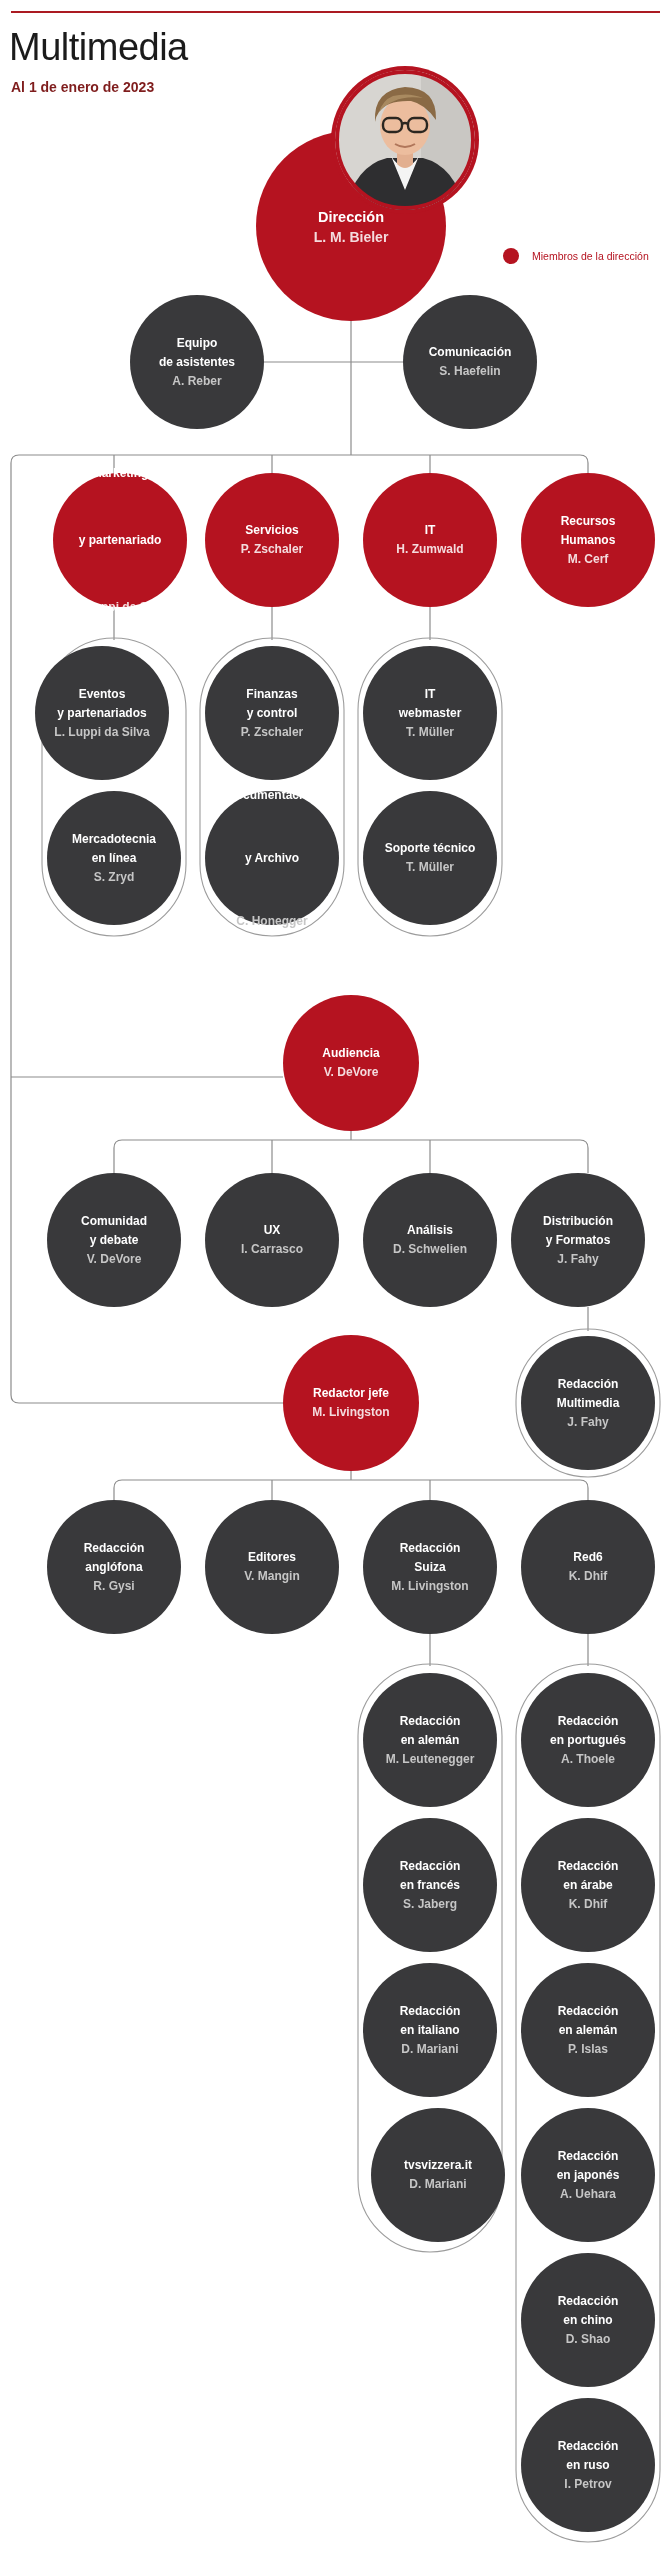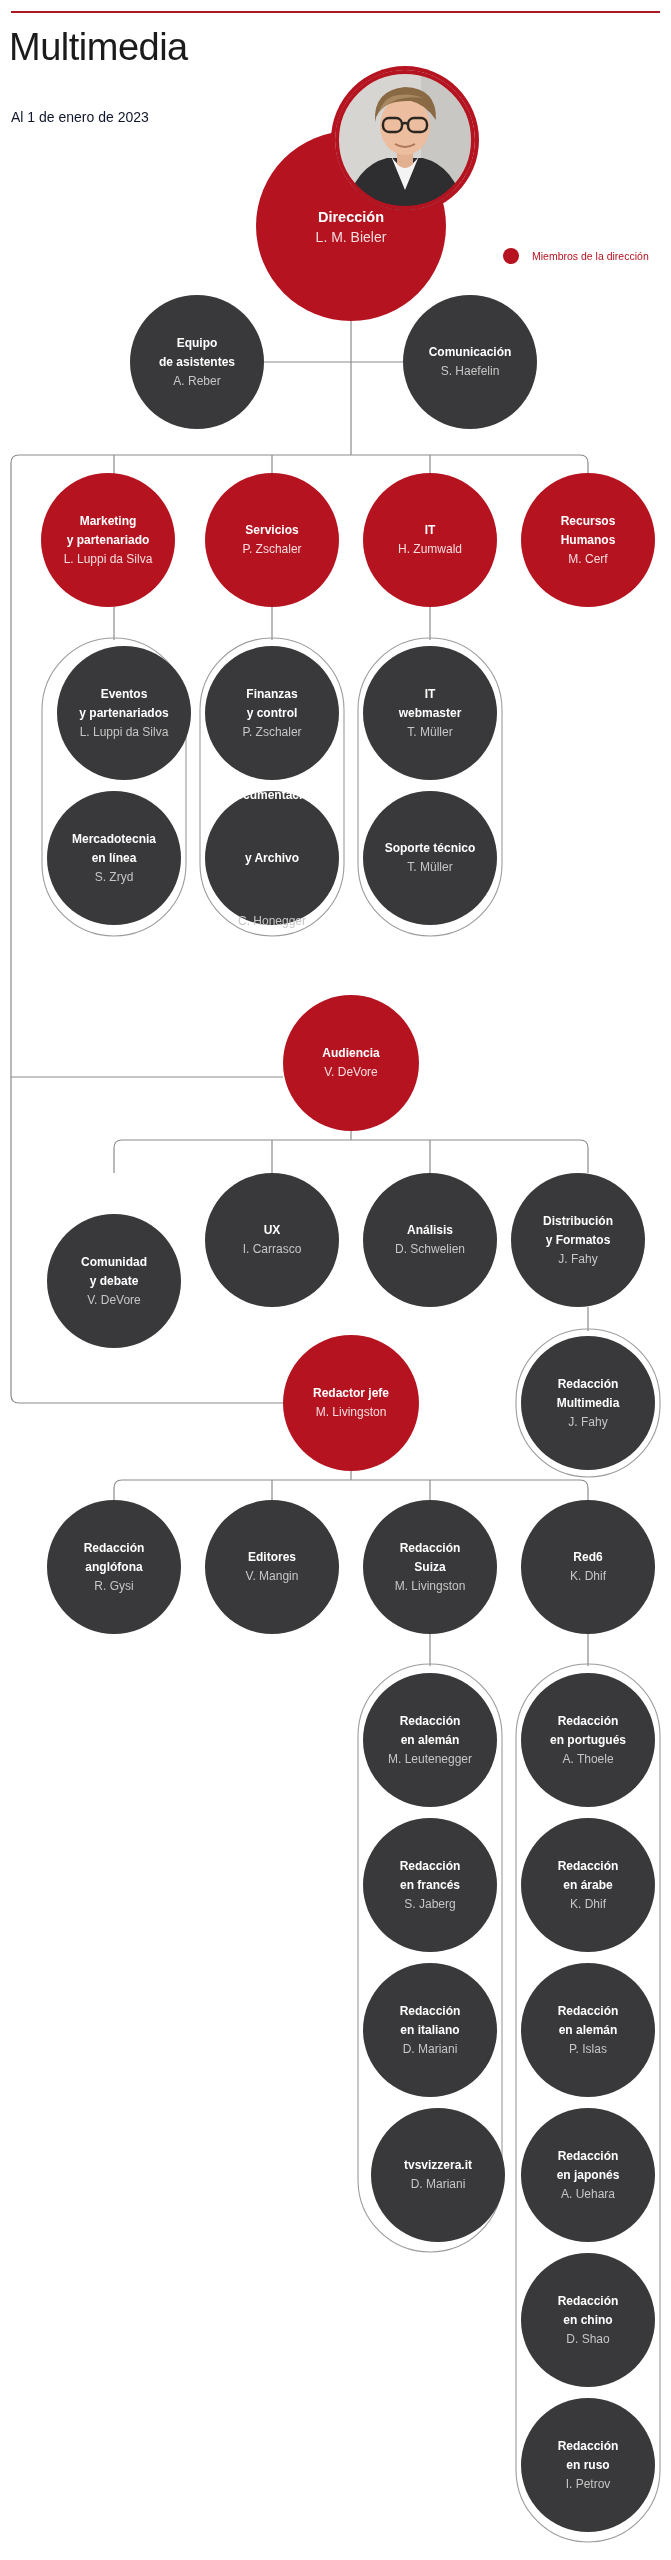--- a/index.html
+++ b/index.html
@@ -11,36 +11,36 @@
     --ink:#1b1b1b;
   }
   html,body{margin:0;padding:0;background:#ffffff;}
   .canvas{
     position:relative;width:671px;height:2560px;margin:0 auto;
     background:#ffffff;overflow:hidden;
     font-family:"Liberation Sans","DejaVu Sans",sans-serif;
   }
   .top-rule{position:absolute;left:11px;top:11px;width:649px;height:2px;background:var(--rule);}
   .title{position:absolute;left:9px;top:26px;font-size:38px;font-weight:400;letter-spacing:-0.5px;color:var(--ink);}
-  .subtitle{position:absolute;left:11px;top:79px;font-size:14px;font-weight:400;color:#0f172a;margin-top:30px;}
+  .subtitle{position:absolute;left:11px;top:79px;font-size:14px;font-weight:700;color:#7f1d1d;}
   .legend{position:absolute;left:503px;top:248px;display:flex;align-items:center;gap:13px;}
   .legend-dot{width:16px;height:16px;border-radius:50%;background:var(--red);flex:0 0 auto;}
   .legend-label{font-size:10.5px;color:var(--red);white-space:nowrap;}
   svg.wires{position:absolute;left:0;top:0;}
   .wire{fill:none;stroke:var(--line);stroke-width:1.2;}
   .capsule{fill:none;stroke:var(--capsule);stroke-width:1.1;}
   .node{
     position:absolute;border-radius:50%;
     display:flex;flex-direction:column;align-items:center;justify-content:center;
     text-align:left;line-height:19px;box-sizing:border-box;padding:6px;
   }
   .node.dark{background:var(--dark);}
   .node.red,.node.red-lg{background:var(--red);}
   .node .lbl{font-size:12px;font-weight:700;color:#ffffff;white-space:nowrap;}
-  .node .person{font-size:12px;font-weight:400;margin-top:0;white-space:nowrap;}
+  .node .person{font-size:12px;font-weight:700;margin-top:0;white-space:nowrap;}
   .node.dark .person{color:#c6c6c6;}
   .node.red .person,.node.red-lg .person{color:rgba(255,255,255,.85);}
   .node.red-lg .lbl{font-size:14.5px;line-height:22px;}
   .node.red-lg .person{font-size:14px;}
   .photo{
     position:absolute;left:331px;top:66px;width:148px;height:148px;border-radius:50%;
     background:var(--red);display:flex;align-items:center;justify-content:center;
   }
   .photo svg{display:block;border-radius:50%;}
 </style>
@@ -101,39 +101,39 @@
       </div>
       <div class="node dark" style="left: 130px; top: 295px; width: 134px; height: 134px;">
         <div class="lbl">Equipo</div>
         <div class="lbl">de asistentes</div>
         <div class="person">A. Reber</div>
       </div>
       <div class="node dark" style="left: 403px; top: 295px; width: 134px; height: 134px;">
         <div class="lbl">Comunicación</div>
         <div class="person">S. Haefelin</div>
       </div>
-      <div class="node red" style="left: 41px; top: 473px; width: 134px; height: 134px;">
+      <div class="node red" style="left: 53px; top: 473px; width: 134px; height: 134px; gap: 48px;">
         <div class="lbl">Marketing</div>
         <div class="lbl">y partenariado</div>
         <div class="person">L. Luppi da Silva</div>
       </div>
       <div class="node red" style="left: 205px; top: 473px; width: 134px; height: 134px;">
         <div class="lbl">Servicios</div>
         <div class="person">P. Zschaler</div>
       </div>
       <div class="node red" style="left: 363px; top: 473px; width: 134px; height: 134px;">
         <div class="lbl">IT</div>
         <div class="person">H. Zumwald</div>
       </div>
       <div class="node red" style="left: 521px; top: 473px; width: 134px; height: 134px;">
         <div class="lbl">Recursos</div>
         <div class="lbl">Humanos</div>
         <div class="person">M. Cerf</div>
       </div>
-      <div class="node dark" style="left: 57px; top: 646px; width: 134px; height: 134px;">
+      <div class="node dark" style="left: 35px; top: 646px; width: 134px; height: 134px;">
         <div class="lbl">Eventos</div>
         <div class="lbl">y partenariados</div>
         <div class="person">L. Luppi da Silva</div>
       </div>
       <div class="node dark" style="left: 205px; top: 646px; width: 134px; height: 134px;">
         <div class="lbl">Finanzas</div>
         <div class="lbl">y control</div>
         <div class="person">P. Zschaler</div>
       </div>
       <div class="node dark" style="left: 363px; top: 646px; width: 134px; height: 134px;">
@@ -152,21 +152,21 @@
         <div class="person">C. Honegger</div>
       </div>
       <div class="node dark" style="left: 363px; top: 791px; width: 134px; height: 134px;">
         <div class="lbl">Soporte técnico</div>
         <div class="person">T. Müller</div>
       </div>
       <div class="node red" style="left: 283px; top: 995px; width: 136px; height: 136px;">
         <div class="lbl">Audiencia</div>
         <div class="person">V. DeVore</div>
       </div>
-      <div class="node dark" style="left: 47px; top: 1214px; width: 134px; height: 134px;">
+      <div class="node dark" style="left: 47px; top: 1173px; width: 134px; height: 134px;">
         <div class="lbl">Comunidad</div>
         <div class="lbl">y debate</div>
         <div class="person">V. DeVore</div>
       </div>
       <div class="node dark" style="left: 205px; top: 1173px; width: 134px; height: 134px;">
         <div class="lbl">UX</div>
         <div class="person">I. Carrasco</div>
       </div>
       <div class="node dark" style="left: 363px; top: 1173px; width: 134px; height: 134px;">
         <div class="lbl">Análisis</div>

